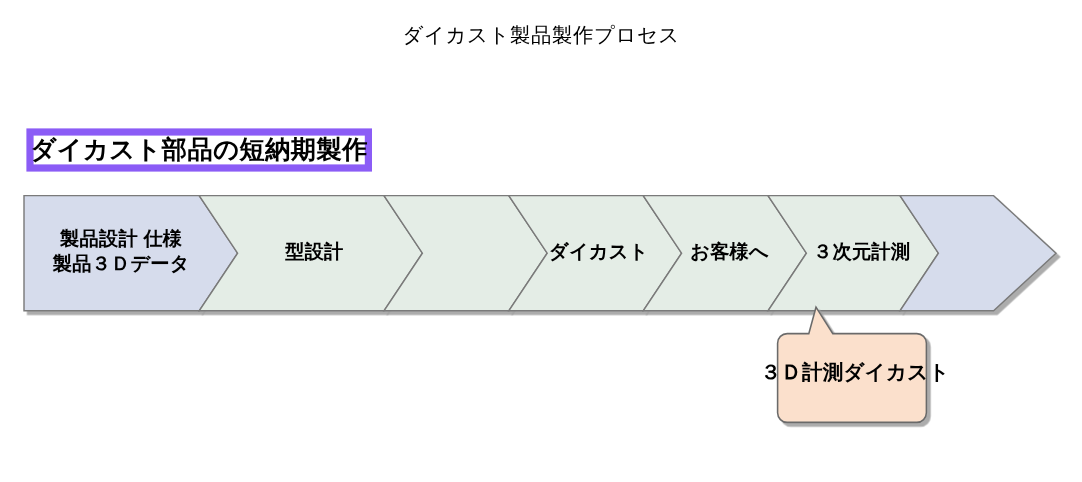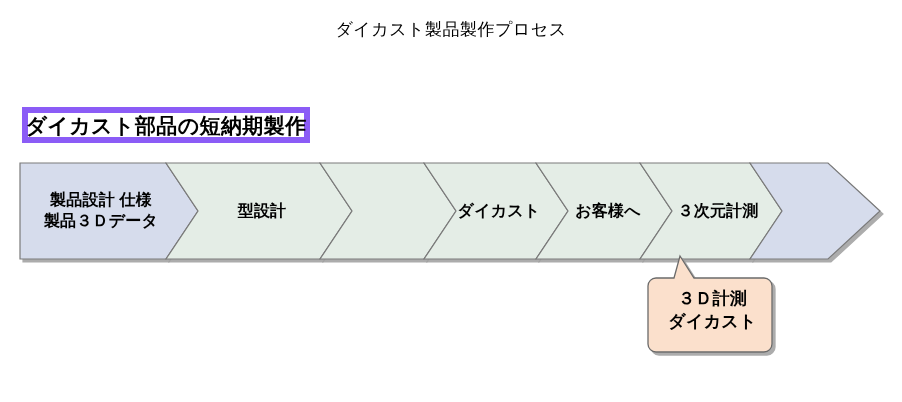--- a/index.html
+++ b/index.html
@@ -97,21 +97,21 @@
     top: -22px;
     overflow: visible;
   }
   #callout .callout-text {
     position: absolute;
     left: 0;
     top: 0;
     width: 129px;
     height: 82px;
     display: flex;
-    flex-direction: column;
+    flex-direction: row;
     align-items: center;
     justify-content: center;
     text-align: center;
     font-size: 17px;
     font-weight: bold;
     line-height: 1.35;
     letter-spacing: 0.3px;
     white-space: nowrap;
     pointer-events: none;
   }

